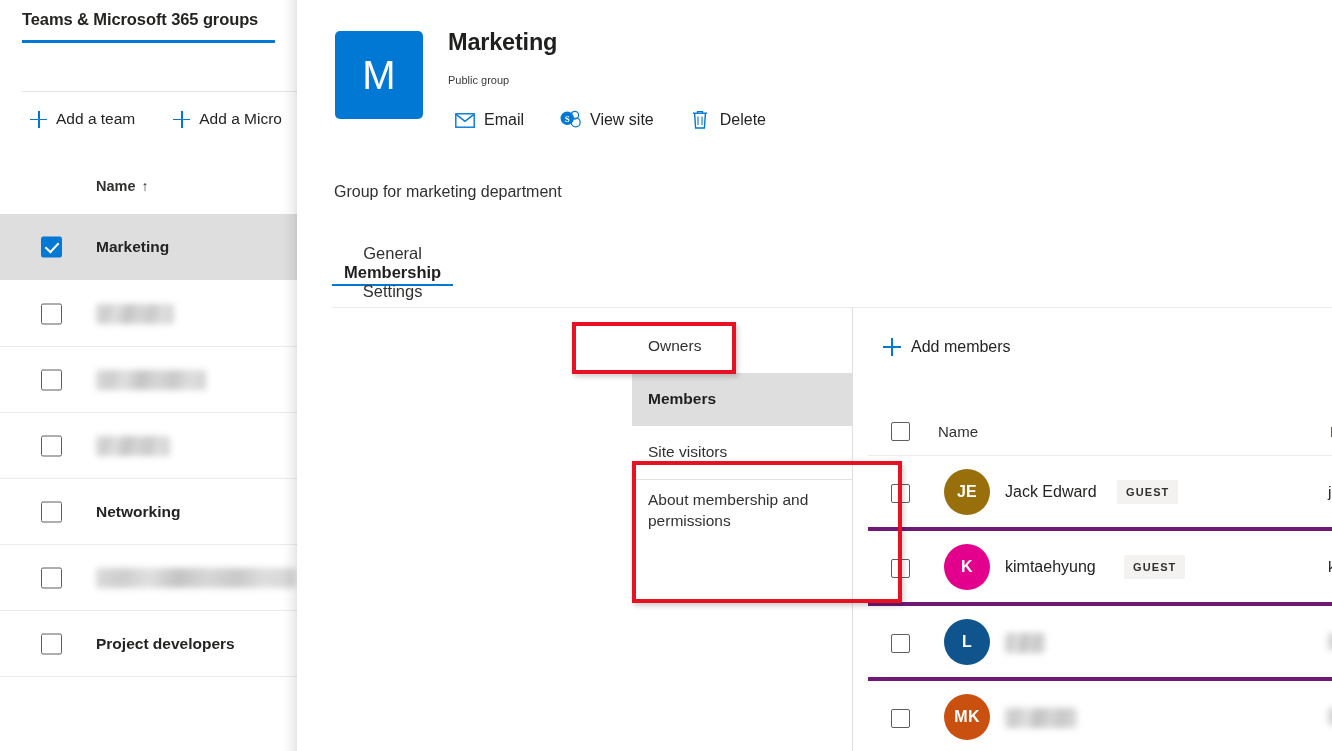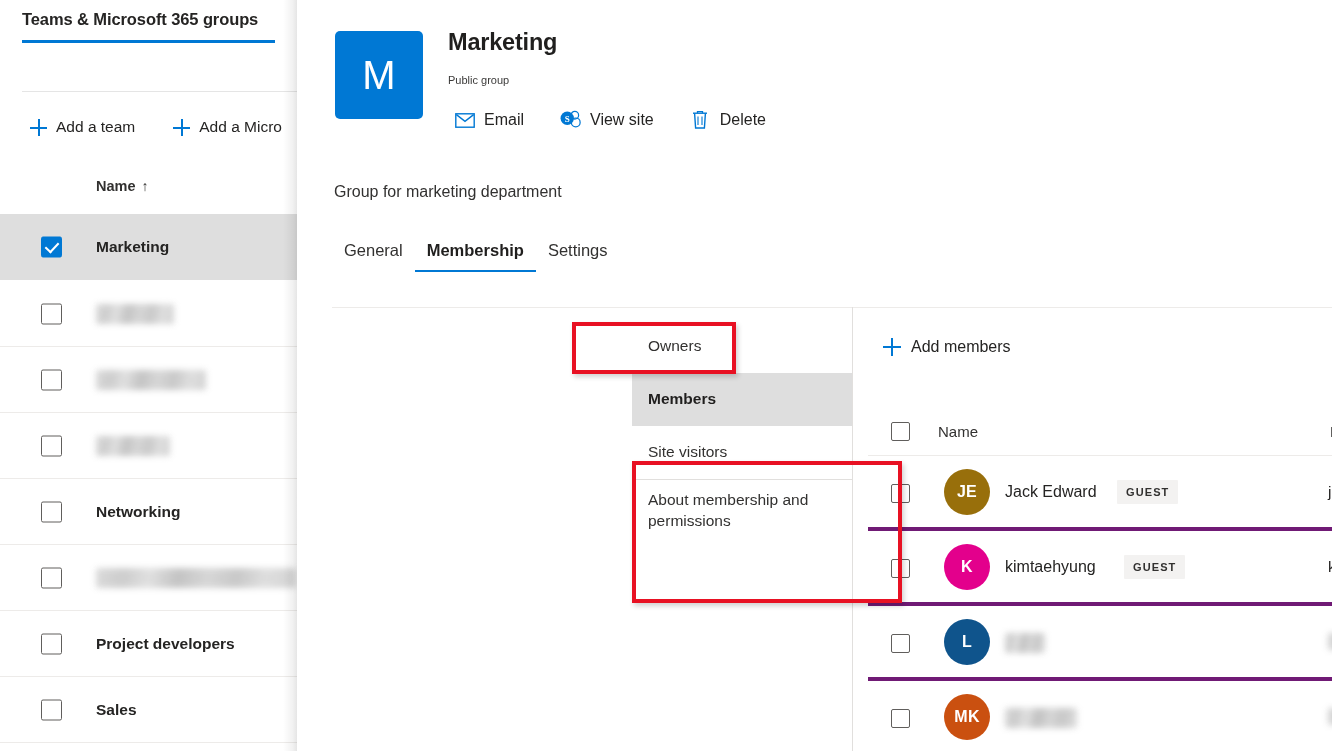--- a/index.html
+++ b/index.html
@@ -40,21 +40,21 @@
   .left-divider {
     position: absolute; left: 22px; top: 91px;
     width: 320px; height: 1px; background: #e5e5e5;
   }
   #cmdbar {
     position: absolute; left: 0; top: 102px;
     height: 34px; display: flex; align-items: center;
     white-space: nowrap;
   }
   .cmd-btn {
-    display: inline-flex; align-items: flex-end;
+    display: inline-flex; align-items: center;
     height: 34px; padding: 0 8px; margin-left: 22px;
     font-size: 15.5px; color: #252423; background: transparent;
     border: none; cursor: pointer; white-space: nowrap;
   }
   .cmd-btn .plus {
     display: inline-block; width: 17px; height: 17px; margin-right: 9px;
     position: relative; flex: 0 0 auto;
   }
   .cmd-btn .plus::before, .cmd-btn .plus::after {
     content: ""; position: absolute; background: #0078d4;
@@ -131,22 +131,22 @@
     background: transparent; border: none; cursor: pointer; white-space: nowrap;
   }
   .act-btn .ic { width: 21px; height: 21px; margin-right: 9px; display:inline-flex; align-items:center; justify-content:center; flex: 0 0 auto;}
 
   #grp-desc {
     position: absolute; left: 37px; top: 183px;
     font-size: 16px; color: #323130;
   }
 
   #tabs {
-    position: absolute; left: 35px; top: 232px;
-    display: flex; align-items: center; height: 36px;
+    position: absolute; left: 35px; top: 244px;
+    display: flex; align-items: center; height: 36px; flex-direction: column;
   }
   .tab {
     position: relative; padding: 0 12px; height: 36px;
     display: flex; align-items: center;
     font-size: 16.5px; color: #323130; cursor: pointer; white-space: nowrap;
   }
   .tab.active { font-weight: 700; color: #201f1e; }
   .tab.active::after {
     content: ""; position: absolute; left: 0; right: 0; bottom: -4px;
     height: 2.5px; background: #0078d4;
@@ -291,24 +291,20 @@
     <div class="grp-row" style="top:545px">
       <span class="grp-cb"></span>
       <span class="blur-bar" style="width:200px"></span>
     </div>
 
     <div class="grp-row" style="top:611px">
       <span class="grp-cb"></span>
       <span class="grp-label">Project developers</span>
     </div>
 
-    <div class="grp-row" style="top:677px">
-      <span class="grp-cb"></span>
-      <span class="grp-label">Sales</span>
-    </div>
 
     <div id="left-edge-shadow"></div>
   </div>
 
   <div id="main">
 
     <div id="grp-icon">
       <span>M</span>
     </div>
 

